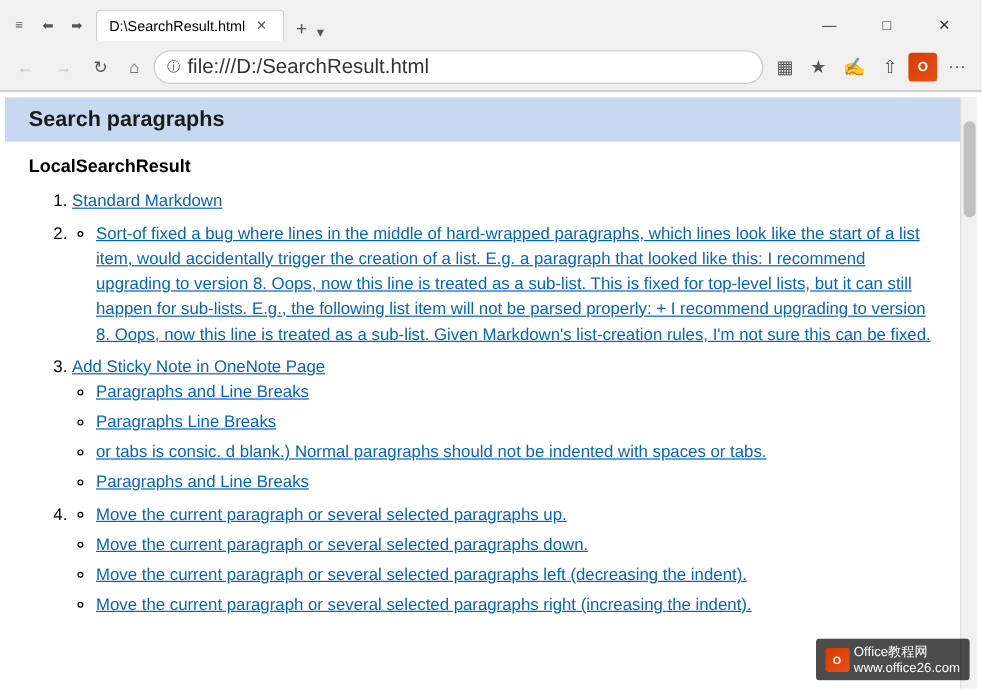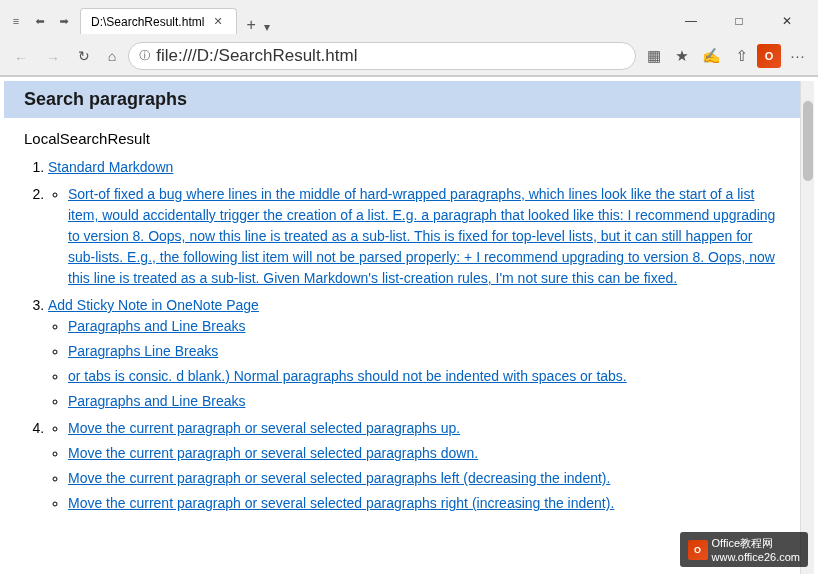--- a/index.html
+++ b/index.html
@@ -194,26 +194,26 @@
       padding: 8px 20px;
     }
     .page-header h1 {
       font-size: 18px;
       font-weight: bold;
       color: #1a1a1a;
     }
 
     .result-title {
       font-size: 15px;
-      font-weight: normal;
+      font-weight: bold;
       margin-bottom: 10px;
     }
 
     ol {
-      margin-left: 24px;
+      margin-left: 36px;
       list-style-type: decimal;
     }
     ol li {
       margin-bottom: 6px;
       line-height: 1.5;
     }
     ul {
       margin-left: 20px;
       list-style-type: circle;
     }

